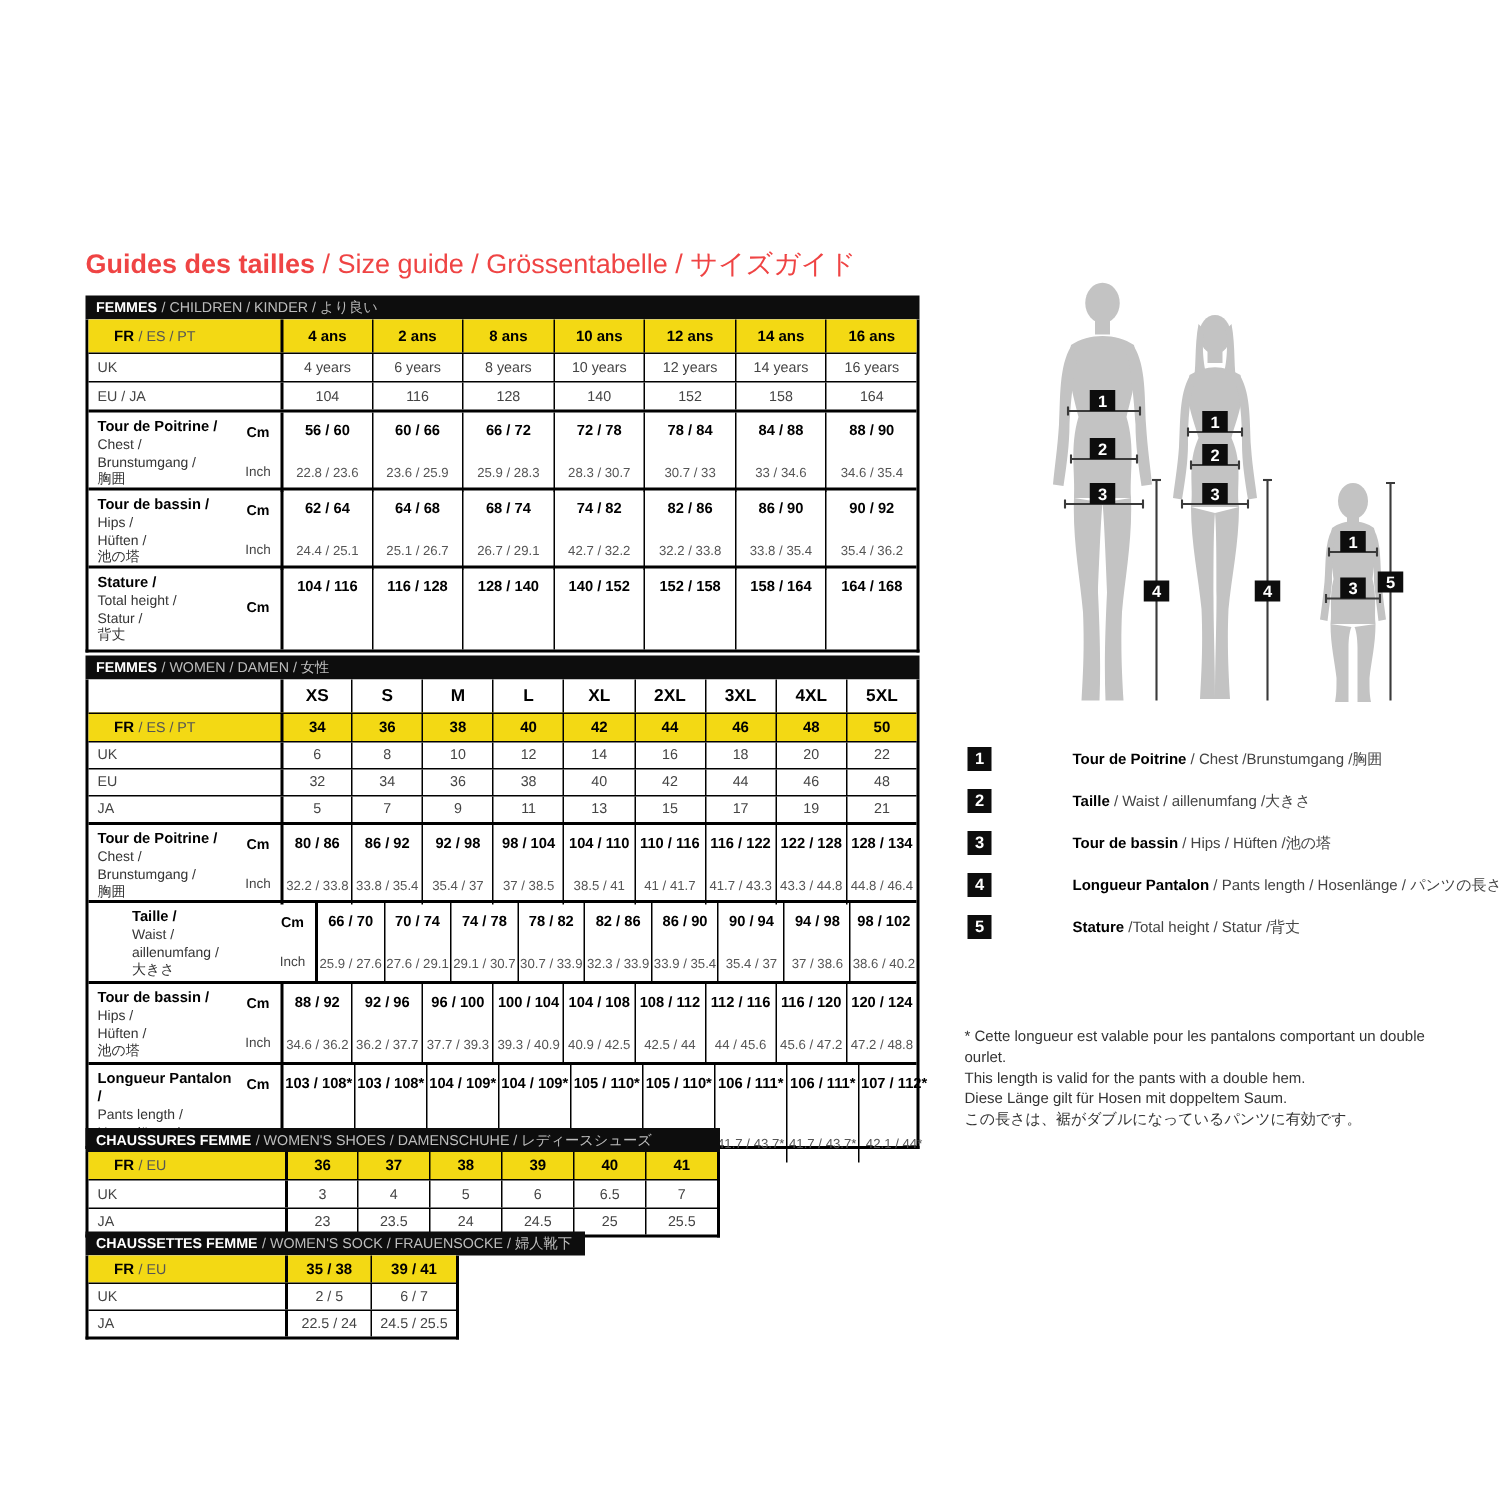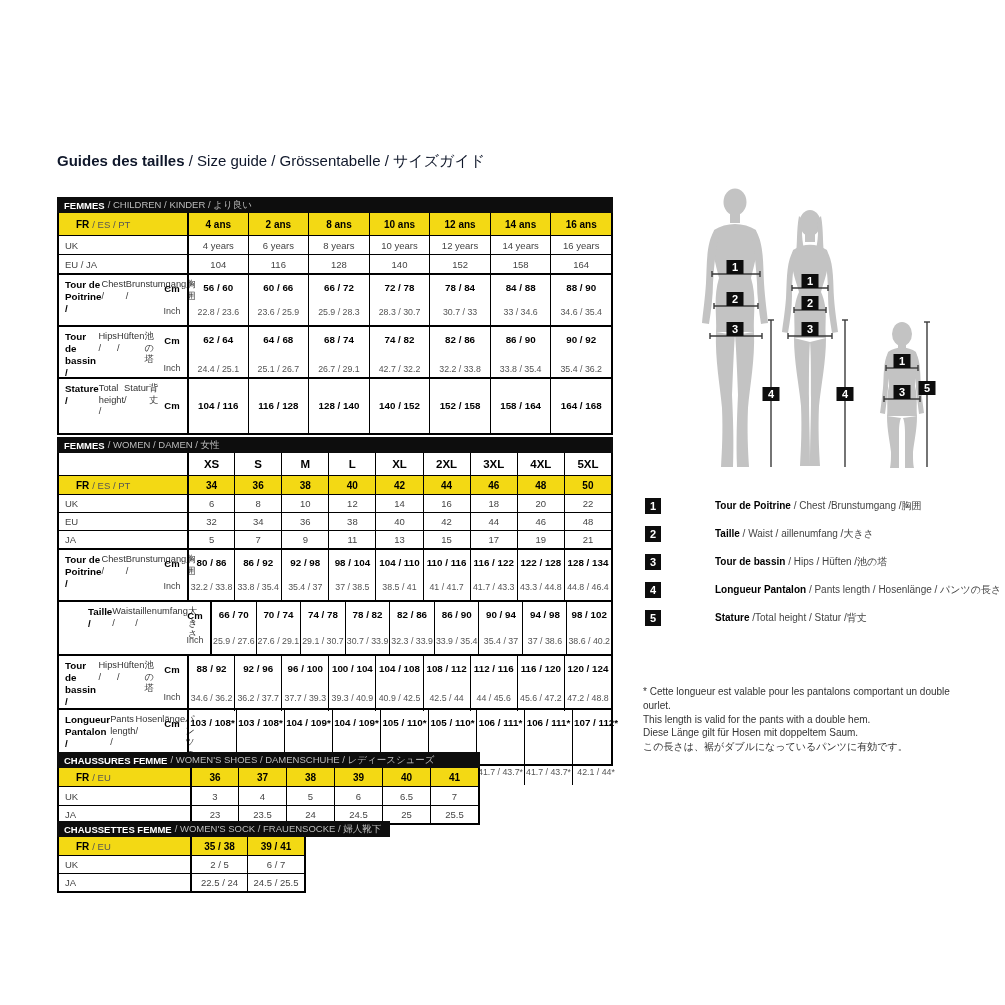--- a/index.html
+++ b/index.html
@@ -1,48 +1,48 @@
 <!DOCTYPE html>
 <html><head>
 <meta charset="utf-8">
 <style>
   html,body{margin:0;padding:0;background:#fff;width:1005px;height:1005px;
     font-family:"Liberation Sans","DejaVu Sans",sans-serif;-webkit-font-smoothing:antialiased;}
   .page{position:relative;width:1005px;height:1005px;overflow:hidden;background:#fff;}
-  .title{position:absolute;left:57px;top:152px;font-size:15px;color:#0f172a;margin:0;font-weight:normal;white-space:nowrap;}
+  .title{position:absolute;left:57px;top:164px;font-size:18px;color:#ef4444;margin:0;font-weight:normal;white-space:nowrap;}
   .t-bold{font-weight:bold;}
   .sg-table{position:absolute;font-size:10px;color:#222;}
   .tbl-header{background:#0d0d0d;color:#fff;height:16px;display:flex;align-items:center;
     padding:0 0 0 7px;font-size:9.5px;white-space:nowrap;box-sizing:border-box;}
   .tbl-header .hb{font-weight:bold;color:#ffffff;}
   .tbl-header .hr{color:#bdbdbd;margin-left:3px;}
   .tbl-body{border:2px solid #000;border-top:none;box-sizing:border-box;background:#fff;}
   .srow{display:grid;border-top:1px solid #000;align-items:stretch;}
   .srow:first-child{border-top:none;}
   .mrow{border-top:2px solid #000;}
   .yellow{background:#f3d914;}
   .c{border-left:1px solid #000;display:flex;align-items:center;justify-content:center;
      text-align:center;box-sizing:border-box;}
   .c.cfirst{border-left:2px solid #000;}
   .labelc{border-left:none;justify-content:flex-start;padding-left:6px;}
   .lab-bold{font-weight:bold;color:#000;padding-left:11px;}
   .lab-rest{color:#555;margin-left:3px;font-size:9.5px;}
   .val-plain{font-size:9.5px;color:#444;}
   .val-bold{font-weight:bold;color:#000;font-size:10px;}
   .val-size{font-weight:bold;color:#000;font-size:11.5px;}
-  .mlabel{border-left:none;flex-direction:row;align-items:flex-start;justify-content:space-between;
+  .mlabel{border-left:none;flex-direction:column;align-items:flex-start;justify-content:flex-start;
      padding:4px 2px 2px 6px;line-height:1.24;font-size:9.3px;color:#333;text-align:left;}
   .mlabel .l1{font-weight:bold;font-size:9.8px;color:#000;}
   .unitc{border-left:none;flex-direction:column;justify-content:space-between;
      padding:8px 2px 9px 0;align-items:center;}
   .unitc.single{justify-content:center;}
   .unit-cm{font-weight:bold;font-size:9.5px;color:#000;}
   .unit-inch{font-size:9px;color:#444;}
   .mcell{flex-direction:column;justify-content:space-between;padding:7px 1px 8px;}
-  .mcell.single{justify-content:center;}
+  .mcell.single{justify-content:flex-start;}
   .mcm{font-weight:bold;font-size:9.8px;color:#000;white-space:nowrap;}
   .minch{font-size:8.8px;color:#555;white-space:nowrap;}
   .legend{position:absolute;left:645px;top:498px;display:flex;flex-direction:column;gap:12px;}
   .legend-item{display:flex;align-items:center;height:16px;}
   .lnum{width:16px;height:16px;background:#0d0d0d;color:#fff;font-weight:bold;font-size:11px;
      display:flex;align-items:center;justify-content:center;margin-right:10px;flex:0 0 16px;}
   .ltext{font-size:10px;color:#444;white-space:nowrap;}
   .ltext .lb{font-weight:bold;color:#000;margin-left:44px;}
   .footnote{position:absolute;left:643px;top:685px;width:335px;font-size:10px;color:#333;line-height:1.38;}
   .figs{position:absolute;left:640px;top:180px;}

